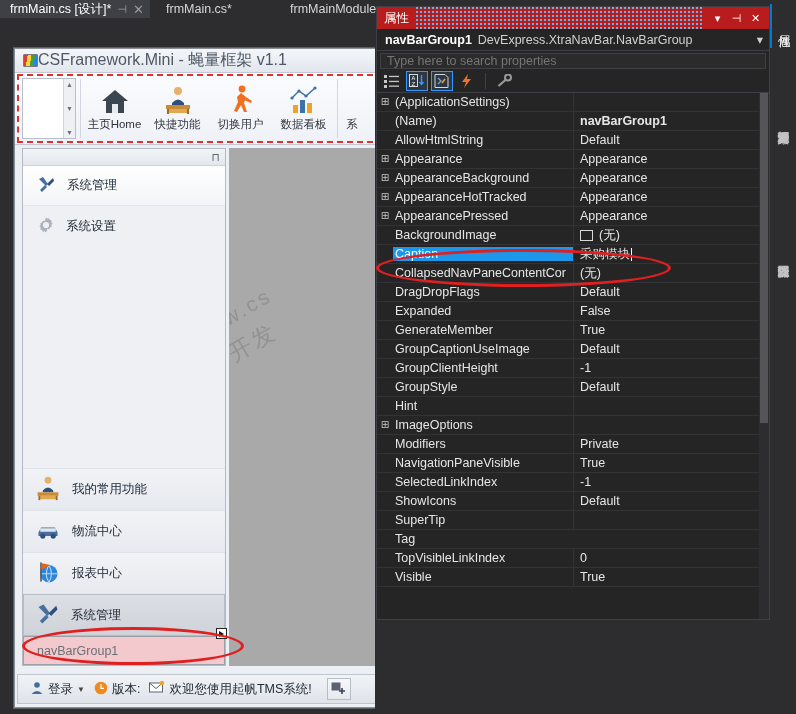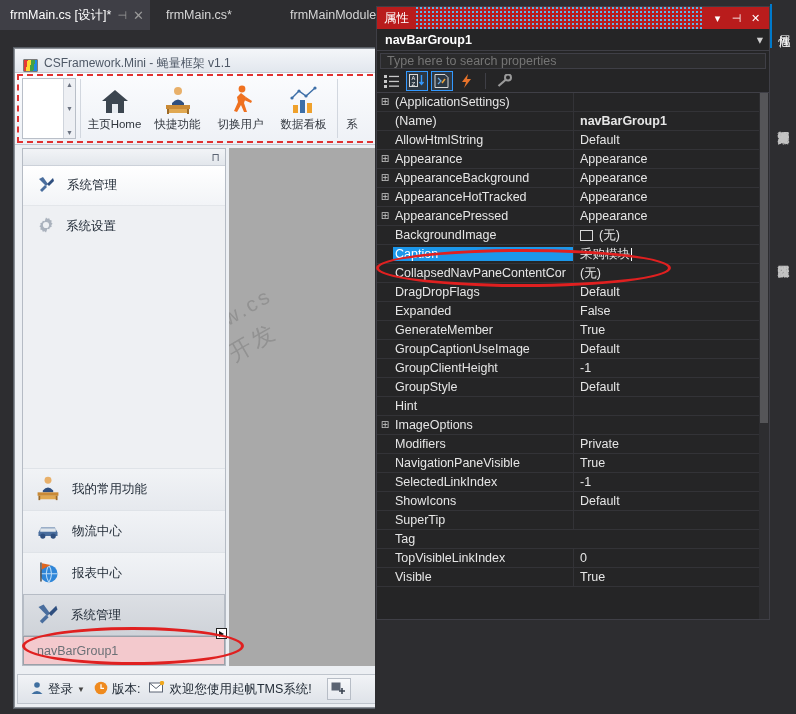--- a/index.html
+++ b/index.html
@@ -11,21 +11,21 @@
     color:#f1f1f1;
     position:relative;
   }
 
   
   #vs-tabstrip{
     position:absolute; left:0; top:0; width:796px; height:30px;
     background:#2d2d30;
   }
   .vs-tab{
-    position:absolute; top:0; height:30px;
+    position:absolute; top:0; height:18px;
     display:flex; align-items:center; gap:6px;
     padding:0 8px 0 10px;
     font-size:12.5px; color:#d6d6d6; white-space:nowrap;
   }
   .vs-tab.active{ background:#3f3f46; color:#ffffff; }
   .tab-pin{ font-size:11px; color:#9a9a9a; transform:rotate(0deg); }
   .tab-close{ font-size:13px; color:#9a9a9a; line-height:1; }
 
   
   #designer-area{
@@ -35,22 +35,22 @@
   #app-window{
     position:absolute; left:14px; top:18px; width:368px; height:660px;
     background:#eceff3;
     border:1px solid #8a8f96;
     box-shadow:0 0 0 1px #5a5f66;
     overflow:hidden;
   }
   #app-titlebar{
     height:24px; background:linear-gradient(#f4f6f9,#e2e7ee);
     border-bottom:1px solid #c3c9d2;
-    display:flex; align-items:flex-end; gap:6px; padding-left:8px;
-    font-size:12px; color:#4e5866;
+    display:flex; align-items:center; padding-left:8px;
+    font-size:16px; color:#4e5866;
   }
   .cs-logo{
     width:15px;height:13px;border:1px solid #7a7a7a;border-radius:1px;
     background:linear-gradient(100deg,#e53935 0 25%,#fdd835 25% 50%,#43a047 50% 75%,#1e88e5 75% 100%);
     display:flex;align-items:center;justify-content:center;
     font-size:7px;color:#fff;font-weight:bold;
   }
 
   
   #ribbon{
@@ -443,20 +443,21 @@
   <div id="props-title">
     <span>属性</span>
     <span class="dots"></span>
     <span class="tbtn">▾</span>
     <span class="tbtn">⊣</span>
     <span class="tbtn">✕</span>
   </div>
 
   <div id="props-object">
     <b>navBarGroup1</b>
+    <span>DevExpress.XtraNavBar.NavBarGroup</span>
     <span class="grow"></span>
     <span>▾</span>
   </div>
 
   <div id="props-search">
     <input readonly="" placeholder="Type here to search properties" style="">
   </div>
 
   <div id="props-toolbar">
     <span class="ptb">

